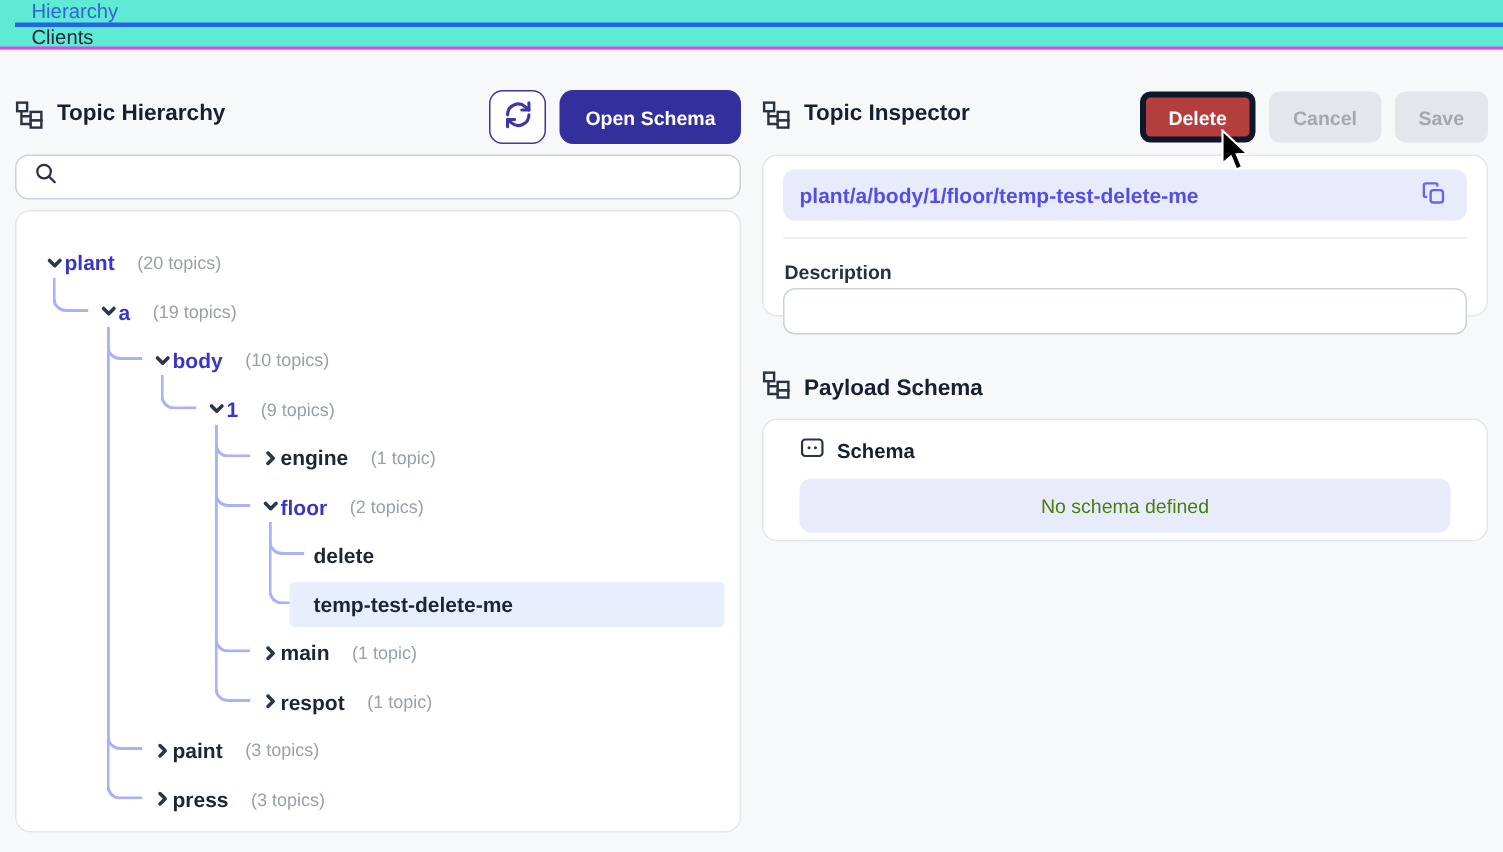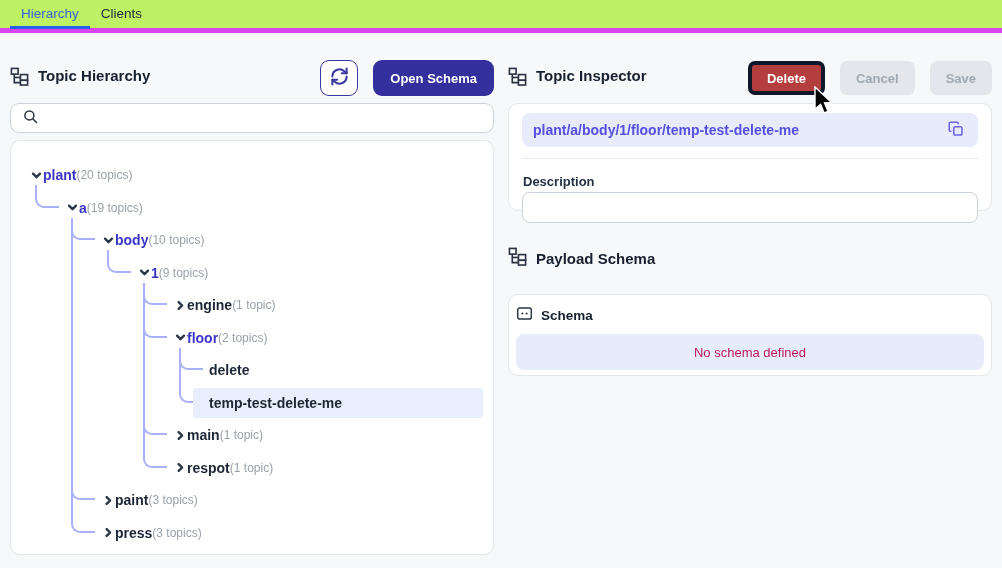--- a/index.html
+++ b/index.html
@@ -7,37 +7,37 @@
   body {
     position:relative;
     background:#f7f8fa;
     font-family:"Liberation Sans", sans-serif;
     color:#1d2635;
     overflow:hidden;
   }
   
   .topbar {
     position:absolute; left:0; top:0; width:1002px; height:33px;
-    background:#bef264; border-bottom:5px solid #d946ef;
-    display:flex; align-items:stretch; padding-left:10px;
+    background:#5eead4; border-bottom:2px solid #d946ef;
+    display:flex; align-items:stretch; padding-left:10px;flex-direction:column;
   }
   .tab {
     display:flex; align-items:center; padding:0 11px;
     font-size:13.5px; color:#1f2937; cursor:pointer;
     border-bottom:3px solid transparent; margin-bottom:-1px;
   }
   .tab.active { color:#3565d4; border-bottom-color:#2563eb; }
   
   .lp-header { position:absolute; left:10px; top:60px; width:484px; height:36px;
     display:flex; align-items:center; justify-content:space-between; }
   .rp-header { position:absolute; left:508px; top:60px; width:484px; height:36px;
     display:flex; align-items:center; justify-content:space-between; }
   .hdr-title { display:flex; gap:9px; }
   .hdr-title span { font-size:15px; font-weight:700; color:#16202e; }
-  .hdr-actions { display:flex; align-items:center; gap:15px; }
+  .hdr-actions { display:flex; align-items:center; gap:9px; }
   .icon-btn {
     width:38px; height:36px; background:#ffffff; border:1.5px solid #3b399f;
     border-radius:9px; display:flex; align-items:center; justify-content:center;
     cursor:pointer;
   }
   .primary-btn {
     height:36px; padding:0 17px; background:#332f9d; color:#ffffff;
     border:none; border-radius:9px; font-size:13px; font-weight:700;
     font-family:inherit; cursor:pointer;
   }
@@ -70,21 +70,21 @@
   }
   .tree-inner { position:relative; width:100%; height:100%; }
   .tree-row {
     position:absolute; height:32px; display:flex; align-items:center;
     cursor:pointer; z-index:2;
   }
   .tree-row .chev { width:14px; height:14px; display:flex; align-items:center; justify-content:center; flex:none; }
   .tree-row .lbl { font-size:14px; font-weight:700; white-space:nowrap; }
   .tree-row .lbl.open { color:#3b35c6; }
   .tree-row .lbl.closed { color:#1d2635; }
-  .tree-row .cnt { font-size:12px; color:#9aa0aa; white-space:nowrap; }
+  .tree-row .cnt { font-size:12px; color:#9aa0aa; white-space:nowrap;margin-left:15px; }
   .row-hl { position:absolute; height:30px; background:#e8eefb; border-radius:3px; z-index:1; }
   .connector {
     position:absolute; border-left:2px solid #a9b1f8; border-bottom:2px solid #a9b1f8;
     border-bottom-left-radius:9px; z-index:0;
   }
   
   .inspector-card {
     position:absolute; left:508px; top:103px; width:484px; height:108px;
     background:#ffffff; border:1px solid #e3e6ea; border-radius:10px;
   }
@@ -101,29 +101,28 @@
     position:absolute; left:13px; top:88px; width:456px; height:31px;
     border:1px solid #ccd2d9; border-radius:8px; font-size:13px;
     font-family:inherit; padding:0 10px; outline:none; color:#1d2635;
   }
   
   .ps-header { position:absolute; left:508px; top:247px; display:flex; align-items:center; gap:9px; }
   .ps-header span { font-size:15px; font-weight:700; color:#16202e; }
   .schema-card {
     position:absolute; left:508px; top:279px; width:484px; height:82px;
     background:#ffffff; border:1px solid #e3e6ea; border-radius:10px;
-    padding:10px 7px;
-    margin-top:15px;
+    padding:10px 24px;
   }
   .schema-hdr { display:flex; align-items:center; gap:8px; }
   .schema-hdr span { font-size:13.5px; font-weight:700; color:#16202e; }
   .schema-empty {
     margin-top:9px; height:36px; background:#e8ebfa; border-radius:8px;
     display:flex; align-items:center; justify-content:center;
-    font-size:13px; color:#be185d;
+    font-size:13px; color:#4d7c0f;
   }
   
   .cursor { position:absolute; left:812px; top:86px; z-index:50; pointer-events:none; }
 </style>
 </head>
 <body>
 
 <div class="topbar">
   <div class="tab active">
     <span>Hierarchy</span>

